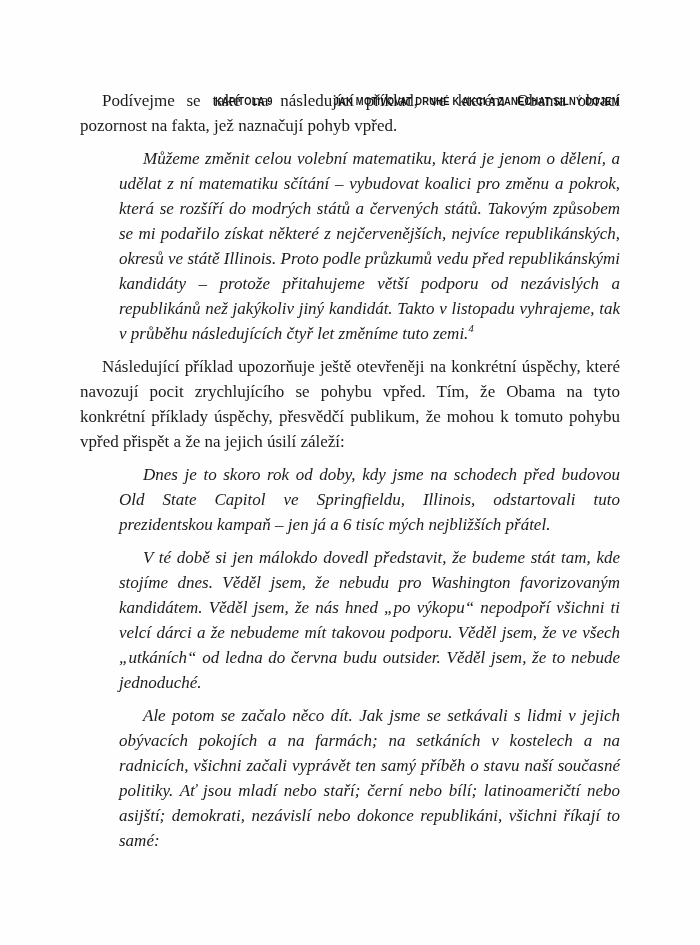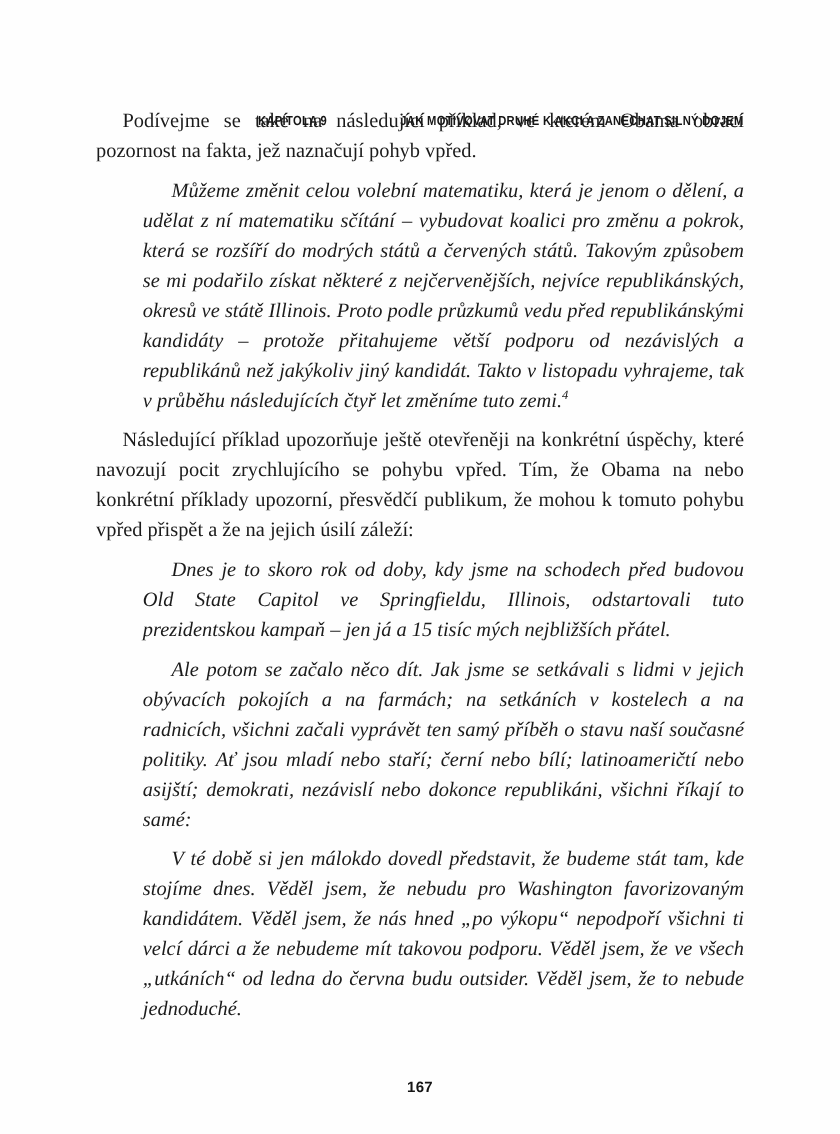--- a/index.html
+++ b/index.html
@@ -89,21 +89,20 @@
 <div class="page">
 
   <div class="running-head">
     <span class="left">KAPITOLA 9</span>
     <span class="right">JAK MOTIVOVAT DRUHÉ K AKCI A ZANECHAT SILNÝ DOJEM</span>
   </div>
 
   <main class="text-block">
       <p class="body">Podívejme se také na následující příklad, ve kterém Obama obrací pozornost na fakta, jež naznačují pohyb vpřed.</p>
       <p class="quote">Můžeme změnit celou volební matematiku, která je jenom o dělení, a udělat z ní matematiku sčítání – vybudovat koalici pro změnu a pokrok, která se rozšíří do modrých států a červených států. Takovým způsobem se mi podařilo získat některé z nejčervenějších, nejvíce republikánských, okresů ve státě Illinois. Proto podle průzkumů vedu před republikánskými kandidáty – protože přitahujeme větší podporu od nezávislých a republikánů než jakýkoliv jiný kandidát. Takto v listopadu vyhrajeme, tak v průběhu následujících čtyř let změníme tuto zemi.<sup>4</sup></p>
-      <p class="body">Následující příklad upozorňuje ještě otevřeněji na konkrétní úspěchy, které navozují pocit zrychlujícího se pohybu vpřed. Tím, že Obama na nebo konkrétní příklady upozorní, přesvědčí publikum, že mohou k tomuto pohybu vpřed přispět a že na jejich úsilí záleží:</p>
-      <p class="quote">Dnes je to skoro rok od doby, kdy jsme na schodech před budovou Old State Capitol ve Springfieldu, Illinois, odstartovali tuto prezidentskou kampaň – jen já a 15 tisíc mých nejbližších přátel.</p>
+      <p class="body">Následující příklad upozorňuje ještě otevřeněji na konkrétní úspěchy, které navozují pocit zrychlujícího se pohybu vpřed. Tím, že Obama na tyto konkrétní příklady úspěchy, přesvědčí publikum, že mohou k tomuto pohybu vpřed přispět a že na jejich úsilí záleží:</p>
+      <p class="quote">Dnes je to skoro rok od doby, kdy jsme na schodech před budovou Old State Capitol ve Springfieldu, Illinois, odstartovali tuto prezidentskou kampaň – jen já a 6 tisíc mých nejbližších přátel.</p>
+      <p class="quote">V té době si jen málokdo dovedl představit, že budeme stát tam, kde stojíme dnes. Věděl jsem, že nebudu pro Washington favorizovaným kandidátem. Věděl jsem, že nás hned „po výkopu“ nepodpoří všichni ti velcí dárci a že nebudeme mít takovou podporu. Věděl jsem, že ve všech „utkáních“ od ledna do června budu outsider. Věděl jsem, že to nebude jednoduché.</p>
       <p class="quote">Ale potom se začalo něco dít. Jak jsme se setkávali s lidmi v jejich obývacích pokojích a na farmách; na setkáních v kostelech a na radnicích, všichni začali vyprávět ten samý příběh o stavu naší současné politiky. Ať jsou mladí nebo staří; černí nebo bílí; latinoameričtí nebo asijští; demokrati, nezávislí nebo dokonce republikáni, všichni říkají to samé:</p>
-      <p class="quote">V té době si jen málokdo dovedl představit, že budeme stát tam, kde stojíme dnes. Věděl jsem, že nebudu pro Washington favorizovaným kandidátem. Věděl jsem, že nás hned „po výkopu“ nepodpoří všichni ti velcí dárci a že nebudeme mít takovou podporu. Věděl jsem, že ve všech „utkáních“ od ledna do června budu outsider. Věděl jsem, že to nebude jednoduché.</p>
     </main>
 
-  <div class="page-number">167</div>
 
 </div>
 
 </body></html>

